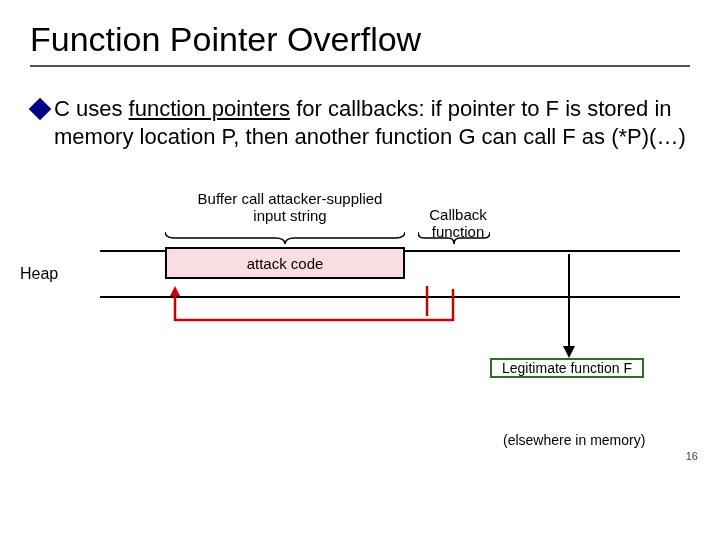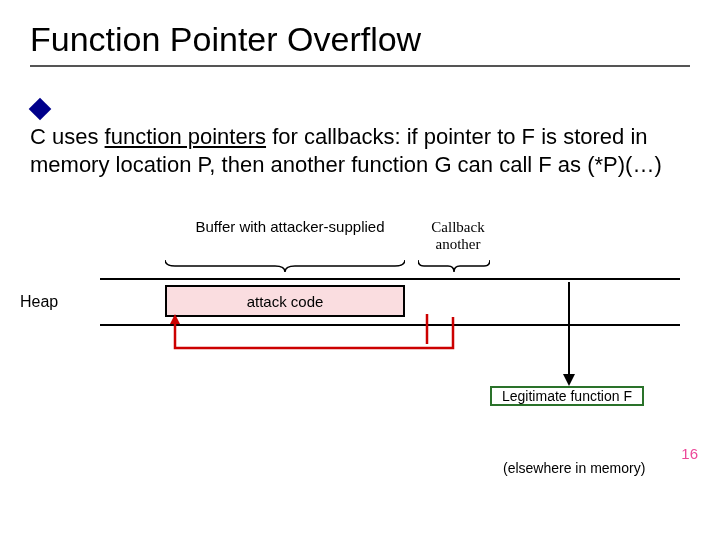--- a/index.html
+++ b/index.html
@@ -1,20 +1,20 @@
 <!DOCTYPE html>
 <html><head>
 <meta charset="utf-8">
 <style>
   * { box-sizing: border-box; margin: 0; padding: 0; }
   html, body { width: 720px; height: 540px; font-family: Verdana, Tahoma, sans-serif; background: #fff; }
   .slide { position: relative; width: 720px; height: 476px; padding: 20px 30px; }
   .title { font-size: 34px; font-weight: 400; font-family: Tahoma, Verdana, sans-serif; color: #000; margin-bottom: 6px; }
   .title-rule { border: none; border-top: 2px solid #555; margin-bottom: 28px; width: 100%; }
-  .bullet-row { display: flex; align-items: flex-start; gap: 6px; margin-bottom: 40px; flex-direction: column; }
+  .bullet-row { display: flex; align-items: flex-start; gap: 6px; margin-bottom: 40px; }
   .diamond { width: 16px; height: 16px; background: #00008b; transform: rotate(45deg); margin-top: 6px; margin-left: 2px; flex-shrink: 0; }
   .bullet-text { font-size: 22px; line-height: 1.25; color: #000; font-family: Tahoma, Verdana, sans-serif; }
   .bullet-text u { text-decoration: underline; }
   .diagram { position: relative; width: 660px; height: 240px; margin-left: -10px; }
   .label-top { position: absolute; font-size: 15px; text-align: center; font-family: Tahoma, Verdana, sans-serif; }
   .brace { position: absolute; height: 12px; }
   .brace svg { width: 100%; height: 100%; }
   .heap-rule { position: absolute; left: 80px; right: 0; height: 2px; background: #000; }
   .heap-label { position: absolute; left: 0; font-size: 16px; font-family: Tahoma, Verdana, sans-serif; }
   .box { position: absolute; border: 2px solid #000; text-align: center; display: flex; align-items: center; justify-content: center; font-size: 15px; font-family: Tahoma, Verdana, sans-serif; }
@@ -23,65 +23,66 @@
     font-size: 12px;
     background-image:
       linear-gradient(45deg, #f0c8cc 25%, transparent 25%, transparent 75%, #f0c8cc 75%),
       linear-gradient(45deg, #f0c8cc 25%, #fff 25%, #fff 75%, #f0c8cc 75%);
     background-size: 10px 10px;
     background-position: 0 0, 5px 5px;
   }
   .red-arrow { position: absolute; }
   .green-box { position: absolute; border: 2px solid #2a722a; background: #fff; font-size: 14px; padding: 0 10px; text-align: center; font-family: Tahoma, Verdana, sans-serif; }
   .green-caption { position: absolute; font-size: 14px; font-family: Liberation Sans, sans-serif; margin-top: 44px; }
-  .pagenum { position: absolute; bottom: 14px; right: 22px; font-size: 15px; color: #ec4899; font-family: Arial, sans-serif; }
+  .pagenum { position: absolute; bottom: 14px; right: 22px; font-size: 11px; color: #404040; font-family: Arial, sans-serif; }
 </style>
 </head>
 <body>
 
 <div class="slide">
 
   <h1 class="title">Function Pointer Overflow</h1>
   <hr class="title-rule">
 
   <div class="bullet-row">
     <div class="diamond"></div>
     <div class="bullet-text">
       <span>C uses </span><u>function pointers</u><span> for callbacks: if pointer to F is stored in memory location P, then another function G can call F as (*P)(…)</span>
     </div>
   </div>
 
   <div class="diagram">
 
     <div class="label-top" style="left:155px; top:0; width:230px;">
-      <div>Buffer with attacker-supplied</div>
+      <div>Buffer call attacker-supplied</div>
+      <div>input string</div>
     </div>
 
-    <div class="label-top" style="left:398px; top:1px; width:80px;font-family:Liberation Serif, serif;">
+    <div class="label-top" style="left:398px; top:16px; width:80px;">
       <div>Callback</div>
-      <div>another</div>
+      <div>function</div>
     </div>
 
     <div class="brace" style="left:145px; top:40px; width:240px;">
       <svg viewBox="0 0 240 12" preserveAspectRatio="none">
         <path d="M0 0 Q0 6 10 6 L110 6 Q120 6 120 12 Q120 6 130 6 L230 6 Q240 6 240 0" fill="none" stroke="#000" stroke-width="1.5"></path>
       </svg>
     </div>
 
     <div class="brace" style="left:398px; top:40px; width:72px;">
       <svg viewBox="0 0 72 12" preserveAspectRatio="none">
         <path d="M0 0 Q0 6 6 6 L30 6 Q36 6 36 12 Q36 6 42 6 L66 6 Q72 6 72 0" fill="none" stroke="#000" stroke-width="1.5"></path>
       </svg>
     </div>
 
     <div class="heap-rule" style="top:60px;"></div>
 
     <div class="heap-label" style="top:75px;text-align:right;">Heap</div>
 
-    <div class="box attack" style="left:145px; top:67px; width:240px; height:32px;">
+    <div class="box attack" style="left:145px; top:57px; width:240px; height:32px;">
       <span>attack code</span>
     </div>
 
 
     <div class="heap-rule" style="top:106px;"></div>
 
     <svg class="red-arrow" style="left:145px; top:96px; width:295px; height:50px;">
       <path d="M288 3 L288 34 L10 34 L10 7" fill="none" stroke="#c00" stroke-width="2.5"></path>
       <polygon points="10,0 5,10 15,10" fill="#c00"></polygon>
     </svg>

